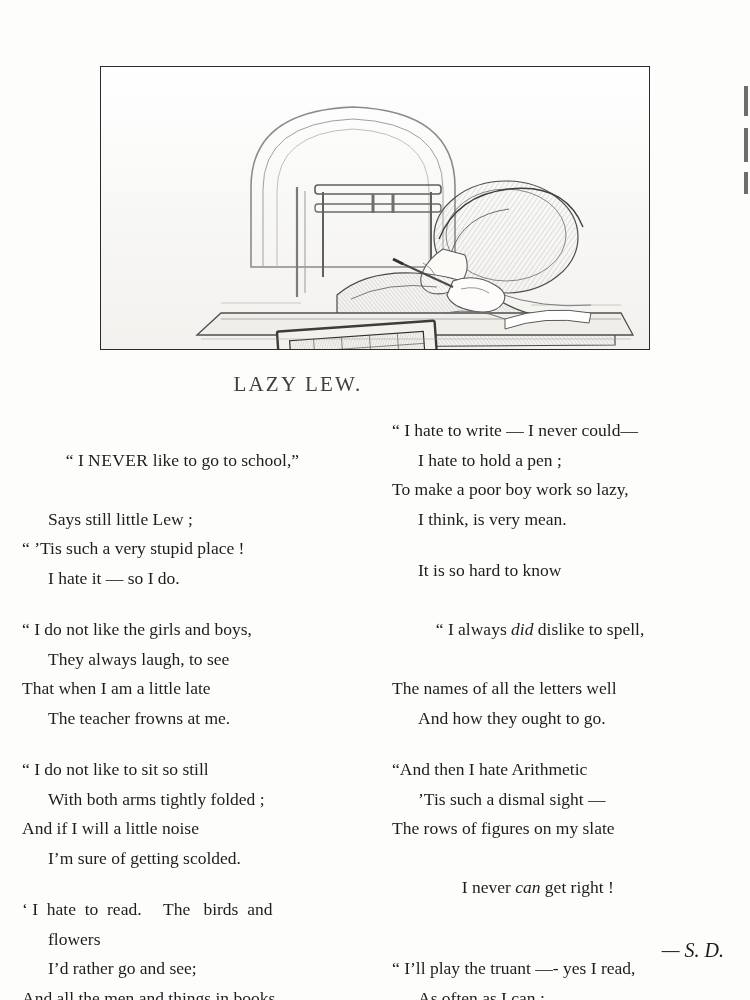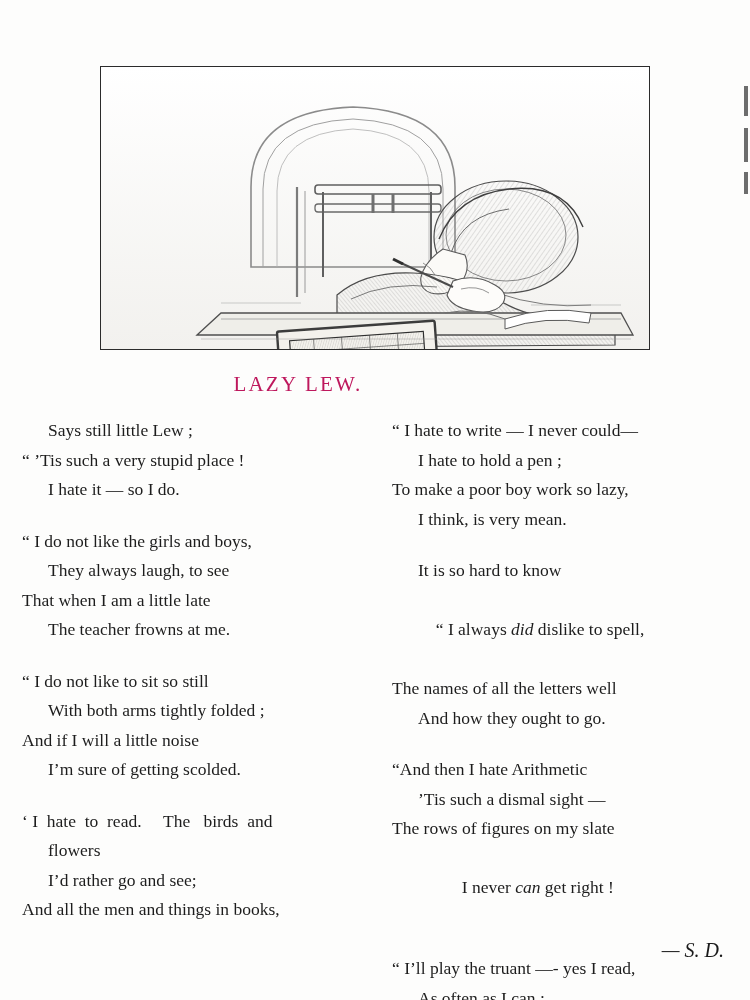--- a/index.html
+++ b/index.html
@@ -41,21 +41,21 @@
   
   .title {
     position: absolute;
     top: 372px;
     left: 0;
     width: 596px;
     text-align: center;
     font-size: 21px;
     letter-spacing: 2.2px;
     font-family: "Liberation Serif", serif;
-    color: #be185d;
+    color: #404040;
   }
 
   
   .columns {
     position: absolute;
     top: 416px;
     left: 0;
     width: 750px;
     height: 560px;
   }
@@ -184,20 +184,23 @@
       </g>
     </svg>
   </div>
 
   <div class="title">LAZY LEW.</div>
 
   <div class="columns">
     <div class="col col-left">
 
       <div class="stanza">
+        <div class="line">
+          <span>“ I </span><span class="smallcaps">NEVER</span><span> like to go to school,”</span>
+        </div>
         <div class="line indent-1">Says still little Lew ;</div>
         <div class="line">“ ’Tis such a very stupid place !</div>
         <div class="line indent-1">I hate it — so I do.</div>
       </div>
 
       <div class="stanza">
         <div class="line">“ I do not like the girls and boys,</div>
         <div class="line indent-1">They always laugh, to see</div>
         <div class="line">That when I am a little late</div>
         <div class="line indent-1">The teacher frowns at me.</div>

